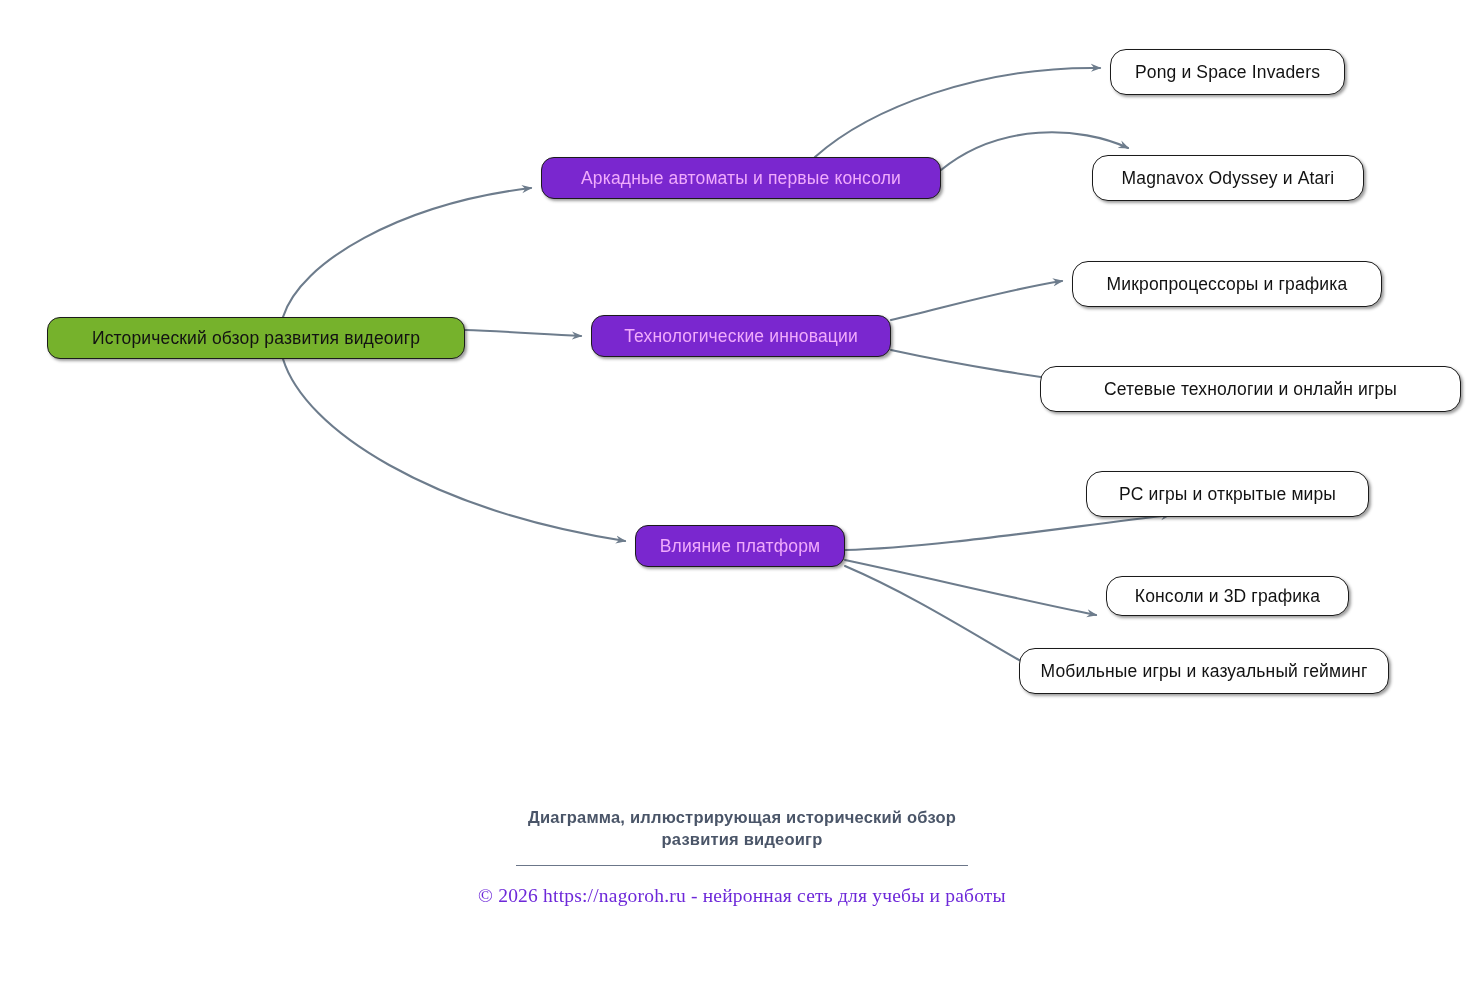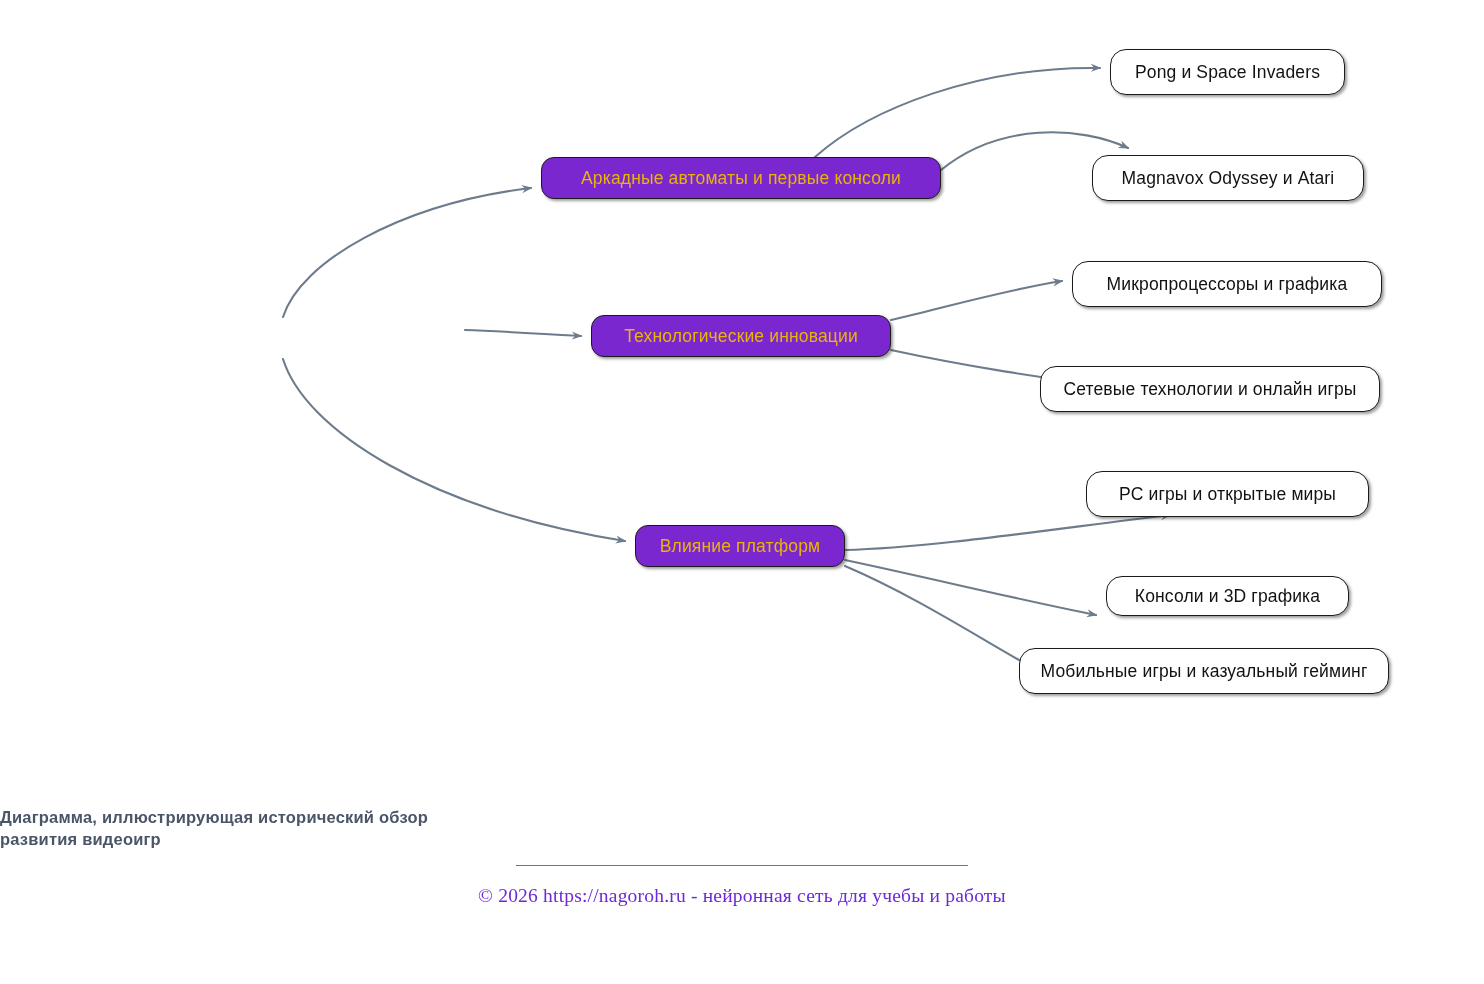--- a/index.html
+++ b/index.html
@@ -34,31 +34,32 @@
     color: #121212;
     letter-spacing: 0.15px;
     white-space: nowrap;
     box-shadow: 2px 2px 3px rgba(40,40,40,0.45);
   }
   .node-root {
     background: #76b22c;
   }
   .node-branch {
     background: #7a27cf;
-    color: #eab308;
+    color: #f0abfc;
   }
   .node-leaf {
     background: #ffffff;
     border-radius: 16px;
   }
   .caption-block {
     position: absolute;
     left: 0;
     top: 806px;
     width: 1484px;
+    text-align: center;
   }
   .caption-text {
     font-size: 16.5px;
     font-weight: bold;
     color: #4a5568;
     line-height: 1.35;
     letter-spacing: 0.2px;
   }
   .caption-divider {
     width: 452px;
@@ -99,20 +100,23 @@
 
       <path d="M891,320 C950,306 1010,289 1062,281"></path>
       <path d="M891,350 C960,365 1050,380 1114,386"></path>
 
       <path d="M845,550 C930,548 1060,528 1170,515"></path>
       <path d="M845,560 C930,578 1020,600 1096,615"></path>
       <path d="M845,566 C920,598 990,645 1044,674"></path>
     </g>
   </svg>
 
+  <div class="node node-root" style="left:47px; top:317px; width:418px; height:42px;">
+    <span>Исторический обзор развития видеоигр</span>
+  </div>
 
   <div class="node node-branch" style="left:541px; top:157px; width:400px; height:42px;">
     <span>Аркадные автоматы и первые консоли</span>
   </div>
 
   <div class="node node-branch" style="left:591px; top:315px; width:300px; height:42px;">
     <span>Технологические инновации</span>
   </div>
 
   <div class="node node-branch" style="left:635px; top:525px; width:210px; height:42px;">
@@ -124,21 +128,21 @@
   </div>
 
   <div class="node node-leaf" style="left:1092px; top:155px; width:272px; height:46px;">
     <span>Magnavox Odyssey и Atari</span>
   </div>
 
   <div class="node node-leaf" style="left:1072px; top:261px; width:310px; height:46px;">
     <span>Микропроцессоры и графика</span>
   </div>
 
-  <div class="node node-leaf" style="left:1040px; top:366px; width:340px; height:46px;">
+  <div class="node node-leaf" style="left:1040px; top:366px; width:421px; height:46px;">
     <span>Сетевые технологии и онлайн игры</span>
   </div>
 
   <div class="node node-leaf" style="left:1086px; top:471px; width:283px; height:46px;">
     <span>PC игры и открытые миры</span>
   </div>
 
   <div class="node node-leaf" style="left:1106px; top:576px; width:243px; height:40px;">
     <span>Консоли и 3D графика</span>
   </div>

